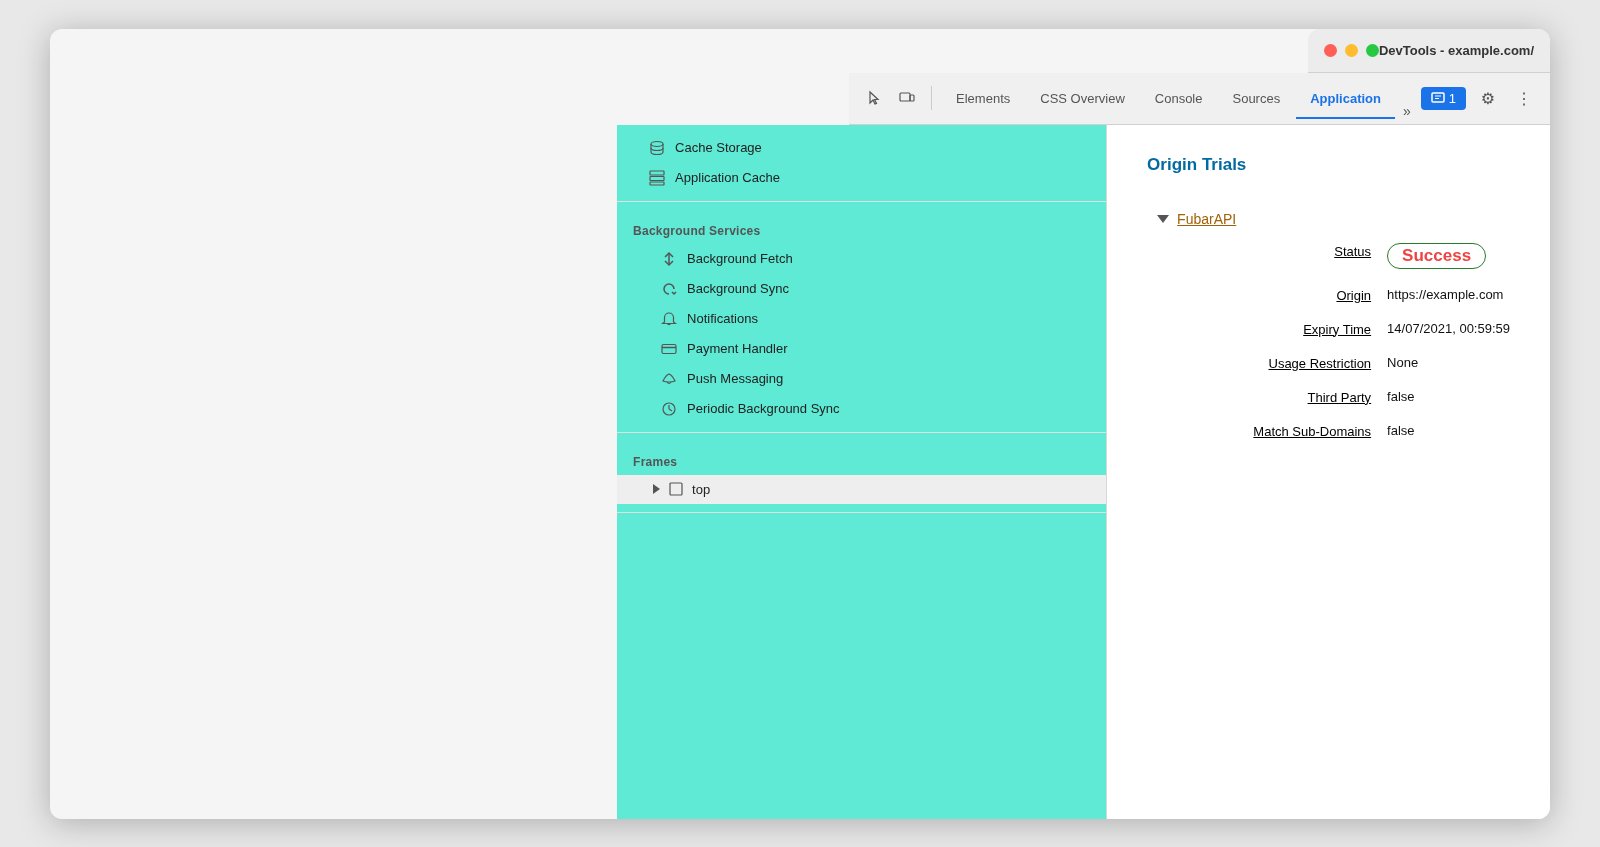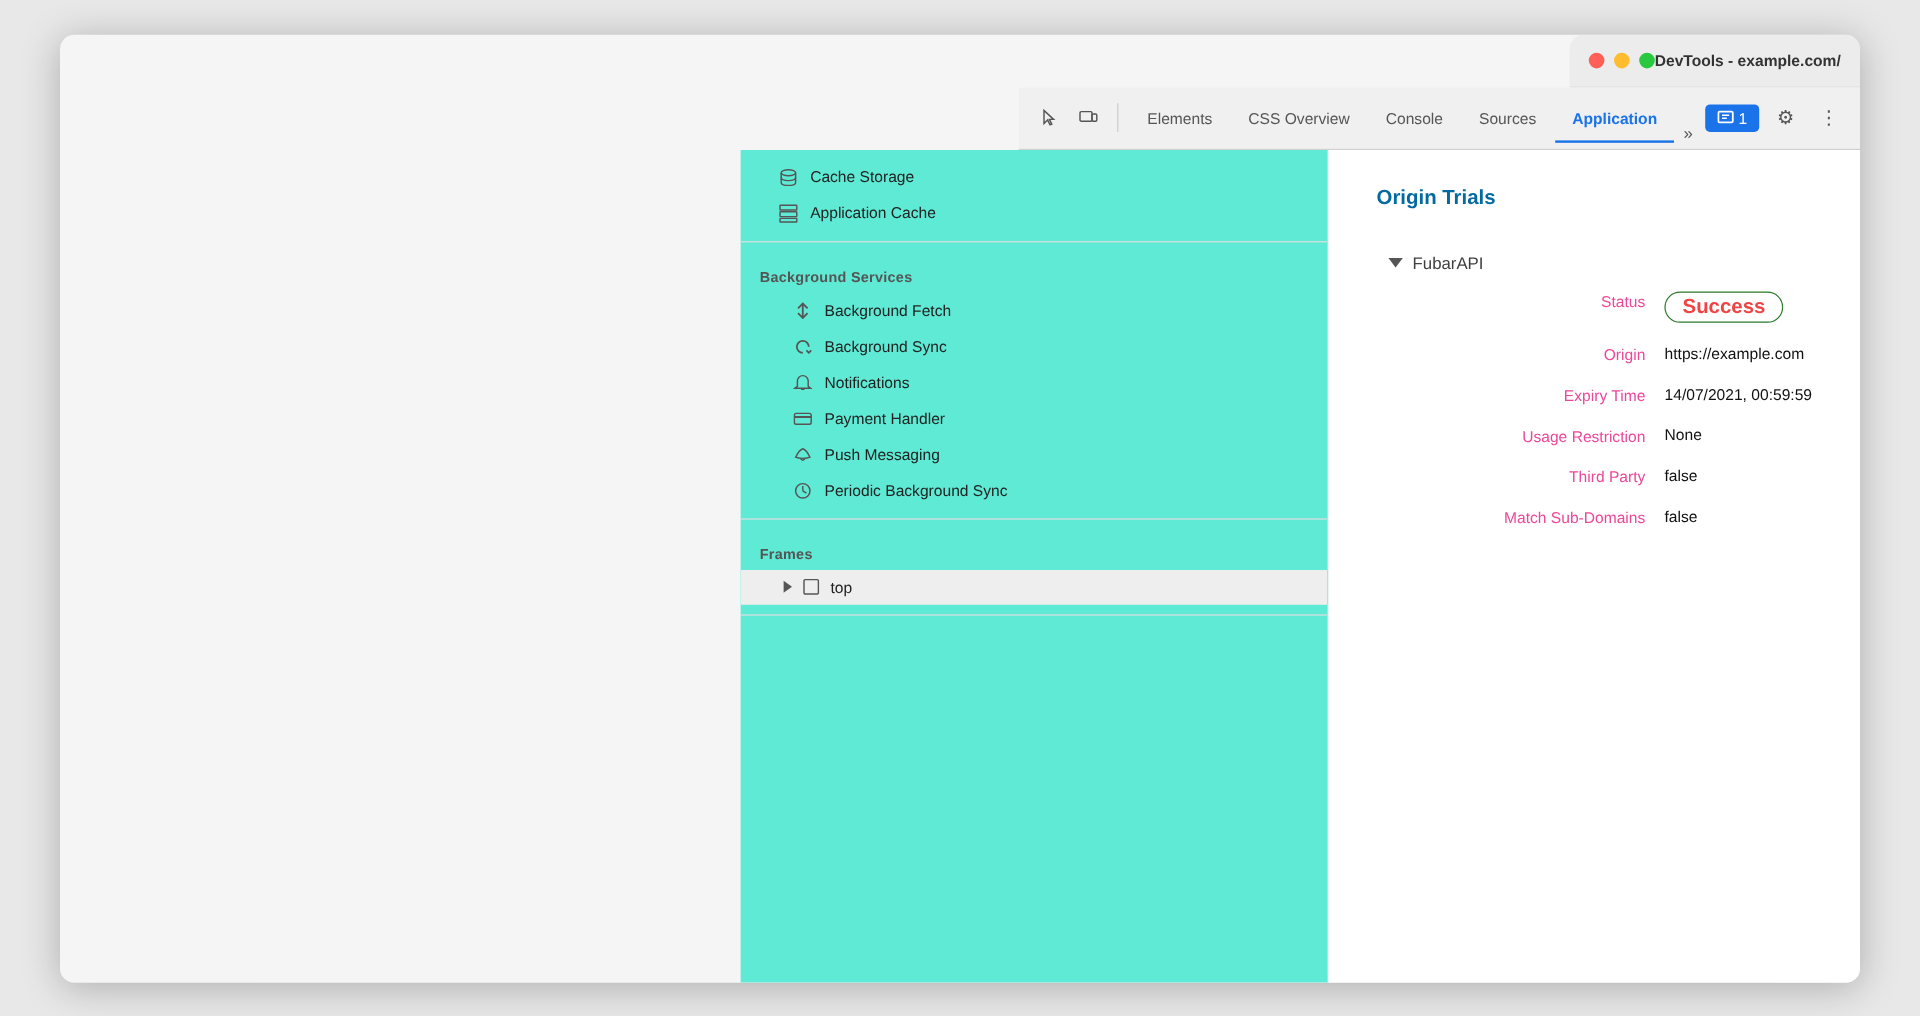--- a/index.html
+++ b/index.html
@@ -234,24 +234,25 @@
     }
     .api-group {
       margin-bottom: 16px;
     }
     .api-group-header {
       display: flex;
       align-items: center;
       gap: 8px;
       font-size: 14px;
       font-weight: 500;
-      color: #404040;
+      color: #a16207;
       cursor: pointer;
       margin-bottom: 16px;
       margin-left: 10px;
+      text-decoration: underline;
     }
     .triangle-down {
       width: 0; height: 0;
       border-left: 6px solid transparent;
       border-right: 6px solid transparent;
       border-top: 8px solid #555;
       display: inline-block;
     }
     .triangle-right {
       width: 0; height: 0;
@@ -262,24 +263,25 @@
     }
     .detail-row {
       display: flex;
       align-items: flex-start;
       margin-bottom: 18px;
       margin-left: 40px;
     }
     .detail-label {
       min-width: 200px;
       text-align: right;
-      color: #ec4899;
+      color: #000000;
       font-size: 13px;
       padding-right: 16px;
       padding-top: 1px;
+      text-decoration: underline;
     }
     .detail-value {
       color: #111;
       font-size: 13px;
     }
     .status-badge {
       border: 1.5px solid #2a7a2a;
       color: #ef4444;
       border-radius: 20px;
       padding: 2px 14px;

